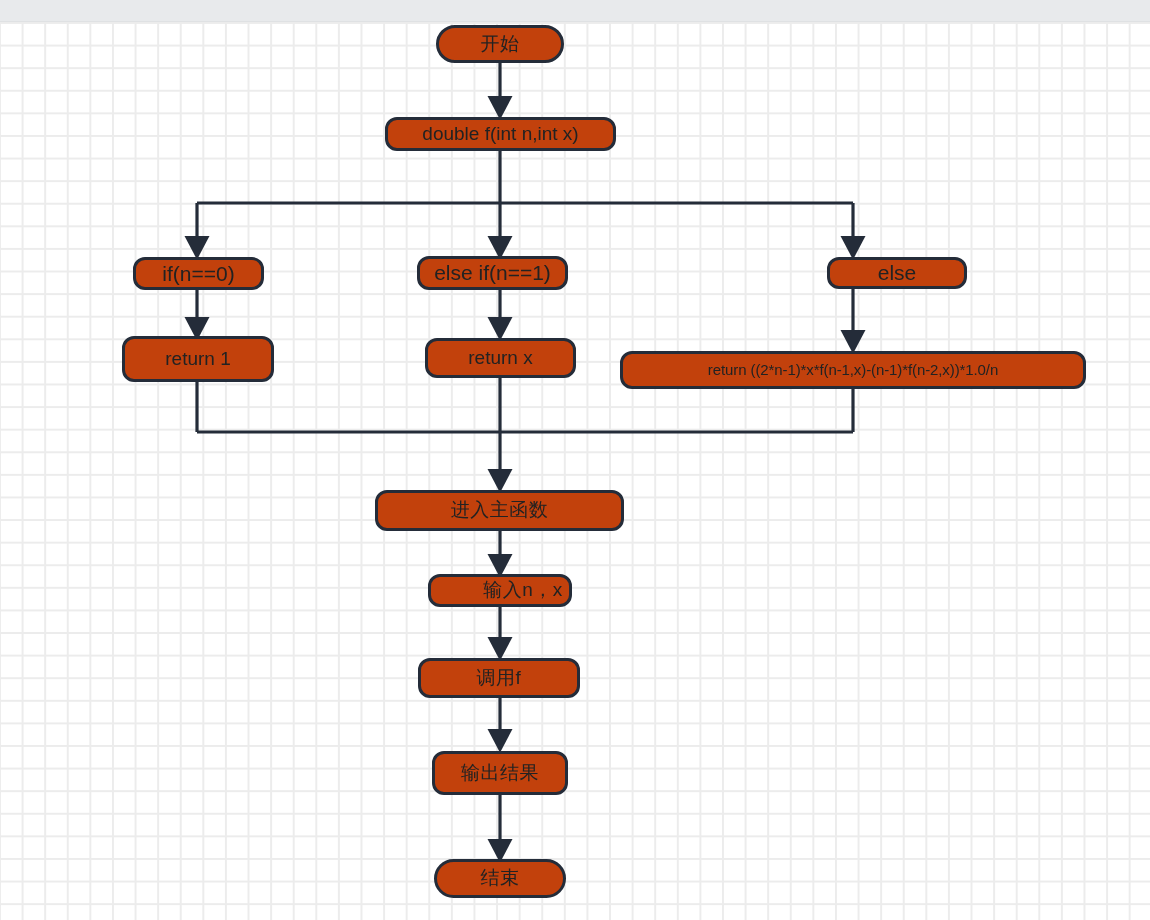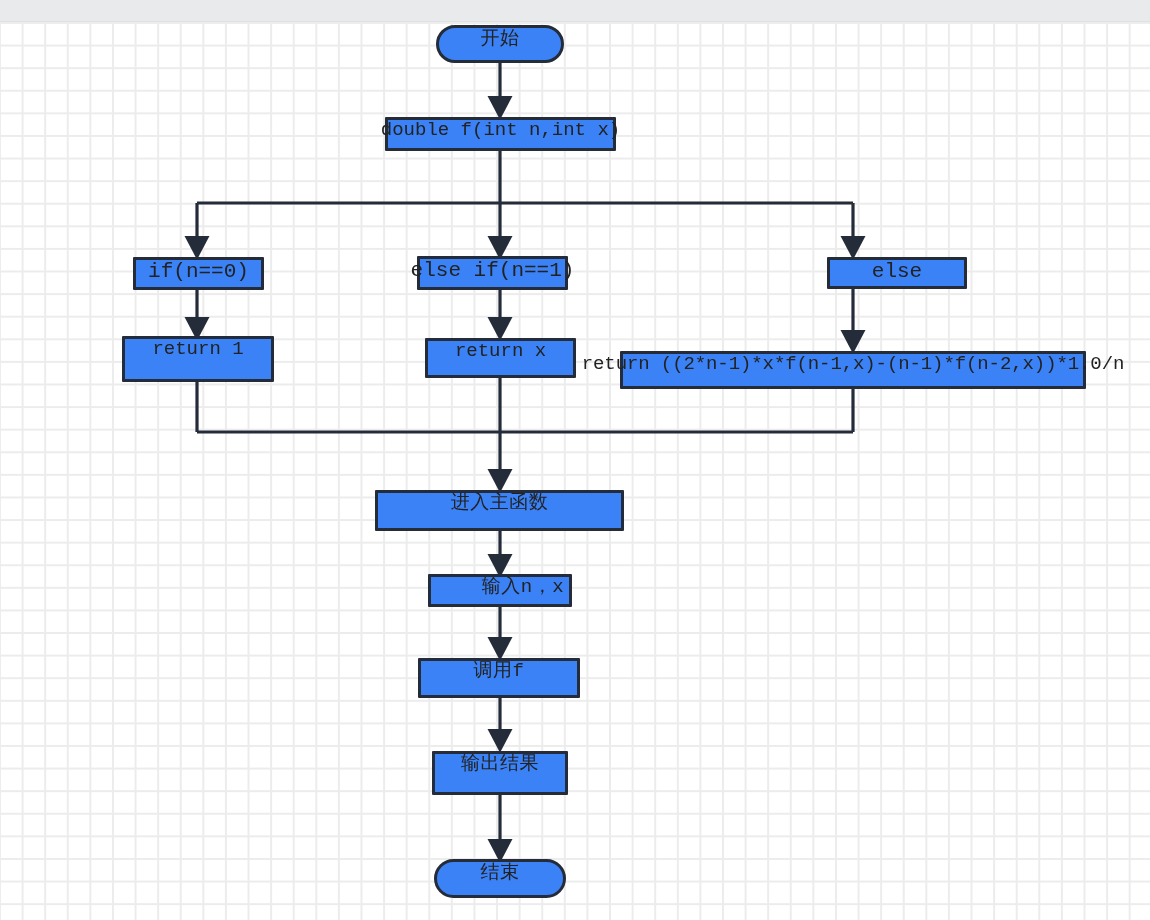--- a/index.html
+++ b/index.html
@@ -54,49 +54,49 @@
     left: 0; top: 0;
     width: 1150px;
     height: 920px;
     pointer-events: none;
   }
 
   
   .node {
     position: absolute;
     box-sizing: border-box;
-    background: #3b82f6;
+    background: #c2410c;
     border: 3px solid #242c39;
     color: #222222;
     display: flex;
+    align-items: center;
     justify-content: center;
     text-align: center;
     line-height: 1.1;
     white-space: nowrap;
     z-index: 5;
   }
   .node.terminal {
     border-radius: 999px;
   }
   .node.process {
-    border-radius: 1px;
-    font-family: Liberation Mono, monospace;
+    border-radius: 12px;
   }
   .label-cn {
     font-size: 19px;
     letter-spacing: 0.5px;
   }
   .label-en {
     font-size: 19px;
   }
   .label-en-sm {
     font-size: 21px;
   }
   .label-formula {
-    font-size: 19px;
+    font-size: 15px;
     letter-spacing: -0.1px;
   }
 </style>
 </head>
 <body>
 
 <div id="app">
 
   <div id="topbar"></div>
 

